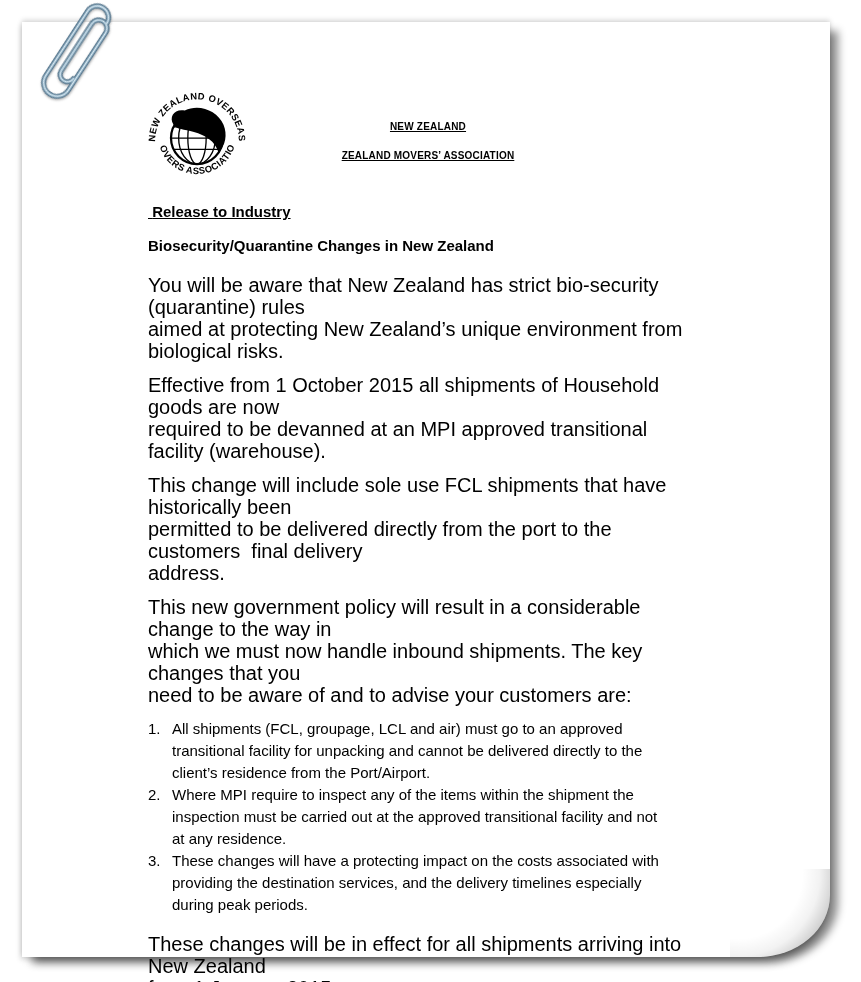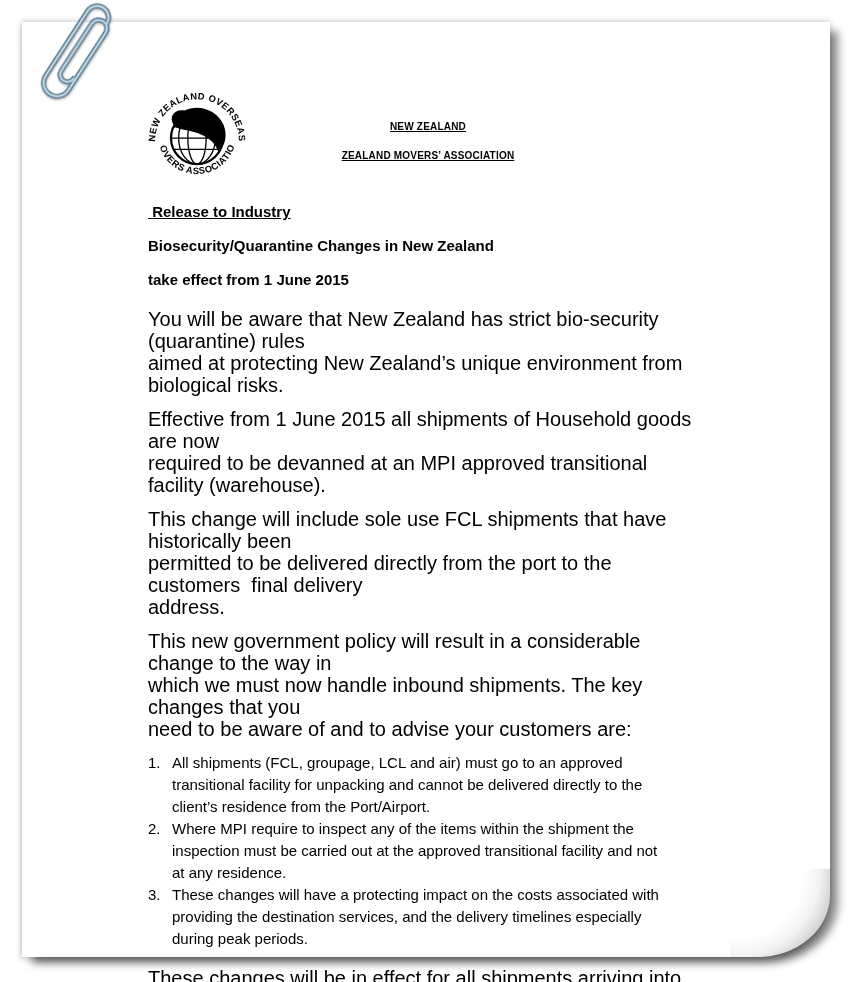--- a/index.html
+++ b/index.html
@@ -88,25 +88,24 @@
         </svg>
       </div>
       <div class="org-title">
         <div class="org-line">NEW ZEALAND</div>
         <div class="org-line">ZEALAND MOVERS’ ASSOCIATION</div>
       </div>
     </div>
 
     <div id="release" class="h u"> Release to Industry</div>
     <div id="subject" class="h">Biosecurity/Quarantine Changes in New Zealand</div>
-    <div id="effective" class="h">take effect from 1 June 2015</div>
 
     <p class="first">You will be aware that New Zealand has strict bio-security (quarantine) rules
 aimed at protecting New Zealand’s unique environment from biological risks.</p>
-    <p>Effective from 1 June 2015 all shipments of Household goods are now
+    <p>Effective from 1 October 2015 all shipments of Household goods are now
 required to be devanned at an MPI approved transitional facility (warehouse).</p>
     <p>This change will include sole use FCL shipments that have historically been
 permitted to be delivered directly from the port to the customers  final delivery
 address.</p>
     <p>This new government policy will result in a considerable change to the way in
 which we must now handle inbound shipments. The key changes that you
 need to be aware of and to advise your customers are:</p>
 
     <ol class="changes">
       <li>

